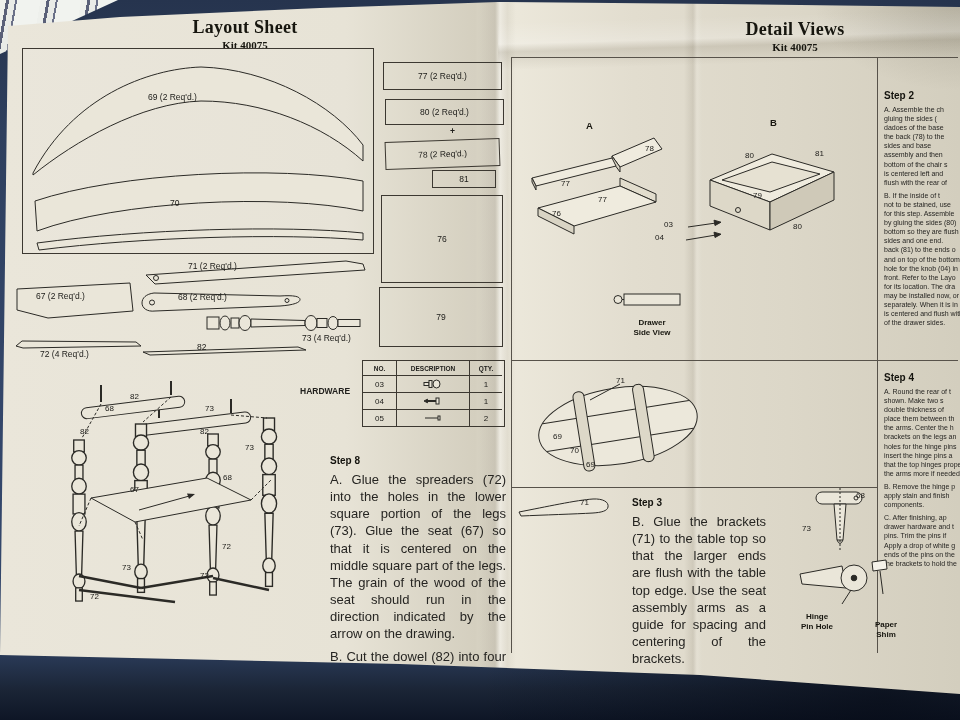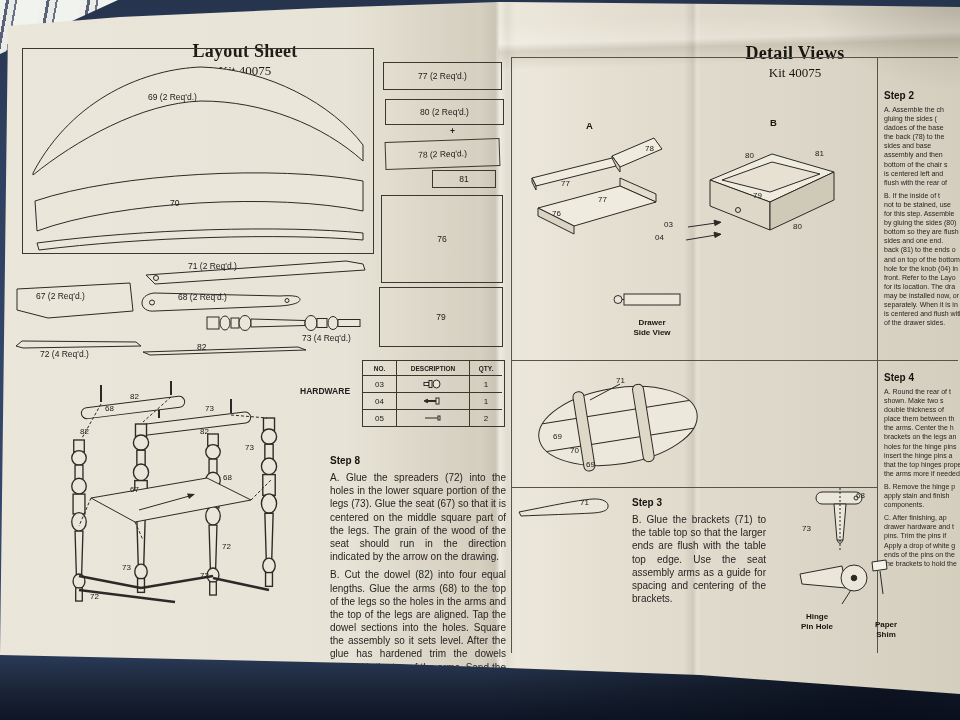--- a/index.html
+++ b/index.html
@@ -18,31 +18,31 @@
     filter:drop-shadow(0 6px 10px rgba(0,0,0,.5));}
   .crease{pointer-events:none;}
   .crease-center{left:478px;top:0;width:38px;height:100%;
     background:linear-gradient(90deg,rgba(0,0,0,0),rgba(60,50,30,.15) 45%,rgba(255,255,255,.3) 58%,rgba(60,50,30,.06) 78%,rgba(0,0,0,0));}
   .crease-r{left:684px;top:0;width:18px;height:100%;
     background:linear-gradient(90deg,rgba(0,0,0,0),rgba(60,50,30,.10) 50%,rgba(255,255,255,.14) 72%,rgba(0,0,0,0));}
   .crease-diag{left:498px;top:16px;width:470px;height:48px;transform:rotate(-1.6deg);
     background:linear-gradient(180deg,rgba(0,0,0,0),rgba(255,255,255,.22) 45%,rgba(70,60,40,.12) 62%,rgba(0,0,0,0));}
   .shade-tr{right:0;top:0;width:210px;height:130px;
     background:radial-gradient(100% 100% at 100% 0,rgba(60,55,40,.20),rgba(0,0,0,0) 70%);}
-  .sheet-head{text-align:center;font-family:"Liberation Serif",serif;color:#17160f;margin-top:24px;}
+  .sheet-head{text-align:center;font-family:"Liberation Serif",serif;color:#17160f;}
   .sheet-head .t{font-size:18px;font-weight:bold;letter-spacing:.3px;}
-  .sheet-head .k{font-size:13px;font-weight:normal;margin-top:1px;}
+  .sheet-head .k{font-size:11px;font-weight:bold;margin-top:1px;}
   .box{border:1px solid #3c3831;display:flex;align-items:center;justify-content:center;
     font-size:8.5px;color:#21201d;background:rgba(255,255,255,.03);}
   .pl{font-size:8.5px;white-space:pre;color:#21201d;}
   .pl-s{font-size:8px;}
   .cap{font-size:8px;font-weight:bold;text-align:center;white-space:pre-line;line-height:1.2;color:#17160f;}
   .ab{font-size:9.5px;font-weight:bold;}
   .step-title{font-weight:bold;font-size:10px;color:#14130e;}
-  .step-text{font-size:10px;line-height:1.32;text-align:justify;color:#262522;margin-top:5px;}
+  .step-text{font-size:13px;line-height:1.32;text-align:justify;color:#262522;margin-top:5px;}
   .col-lines{font-size:7px;line-height:1.3;white-space:pre;color:#262522;margin-top:4px;}
   .hline,.vline{background:#57524a;}
   .hwtable{border:1px solid #3c3831;width:141px;}
   .hw-row{display:grid;grid-template-columns:33px 73px 33px;}
   .hw-row>div{border-left:1px solid #3c3831;border-top:1px solid #3c3831;display:flex;
     align-items:center;justify-content:center;height:16px;font-size:8px;}
   .hw-row>div:first-child{border-left:none;}
   .hw-head>div{border-top:none;height:14px;font-size:6.5px;font-weight:bold;}
   svg{overflow:visible;}
 </style>

